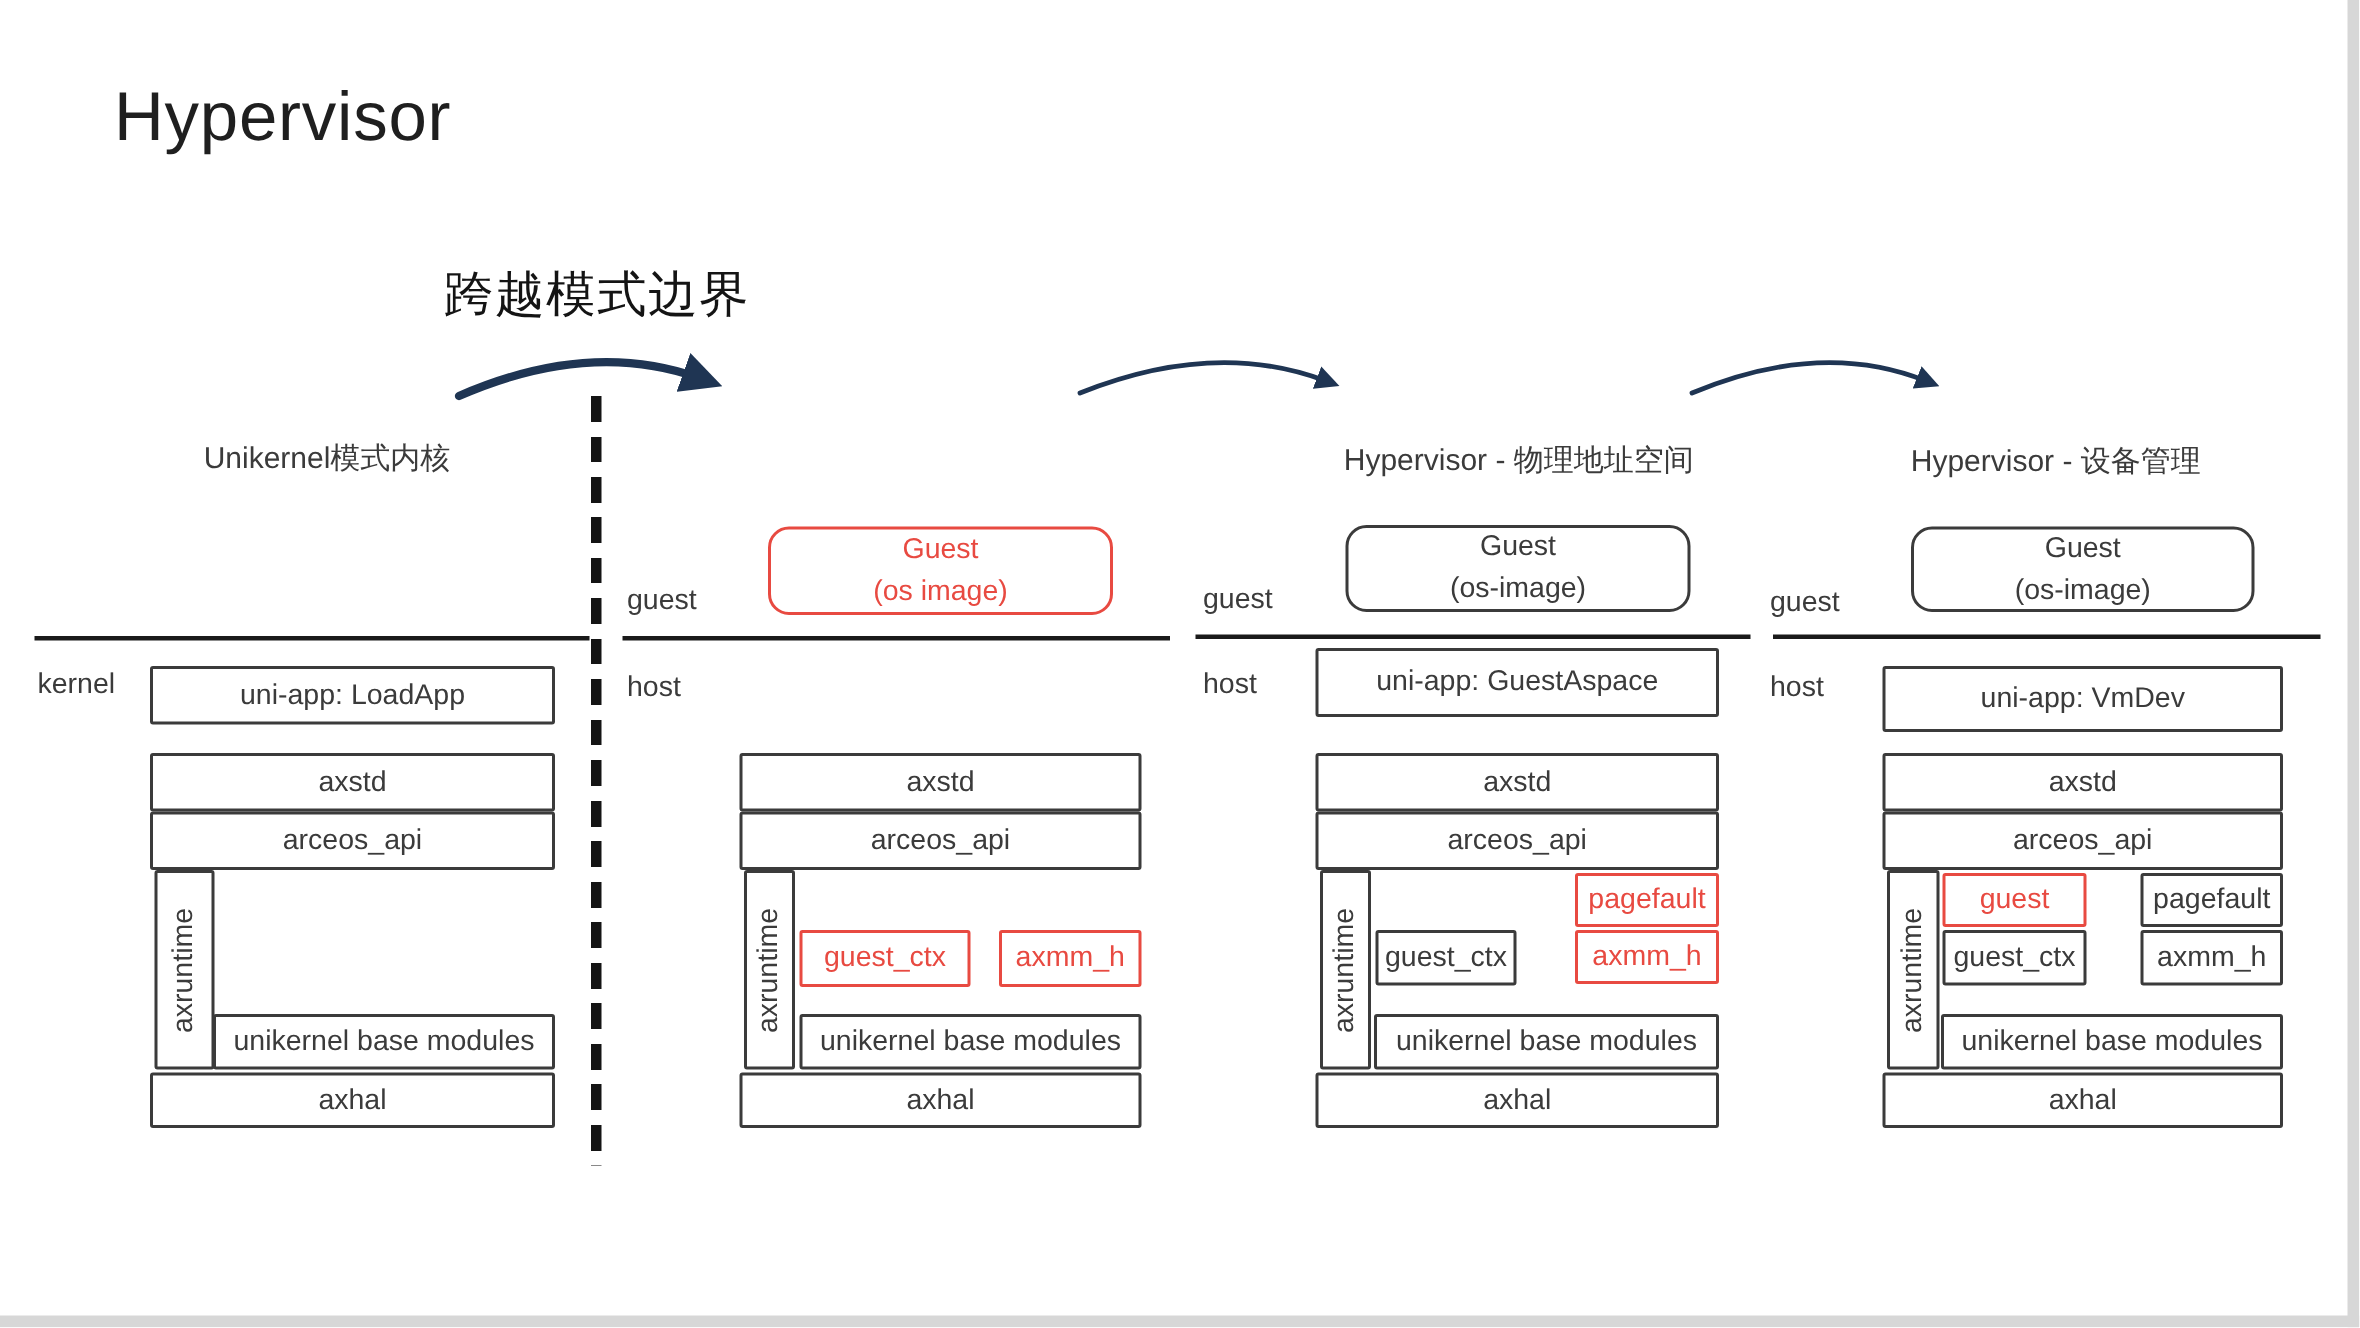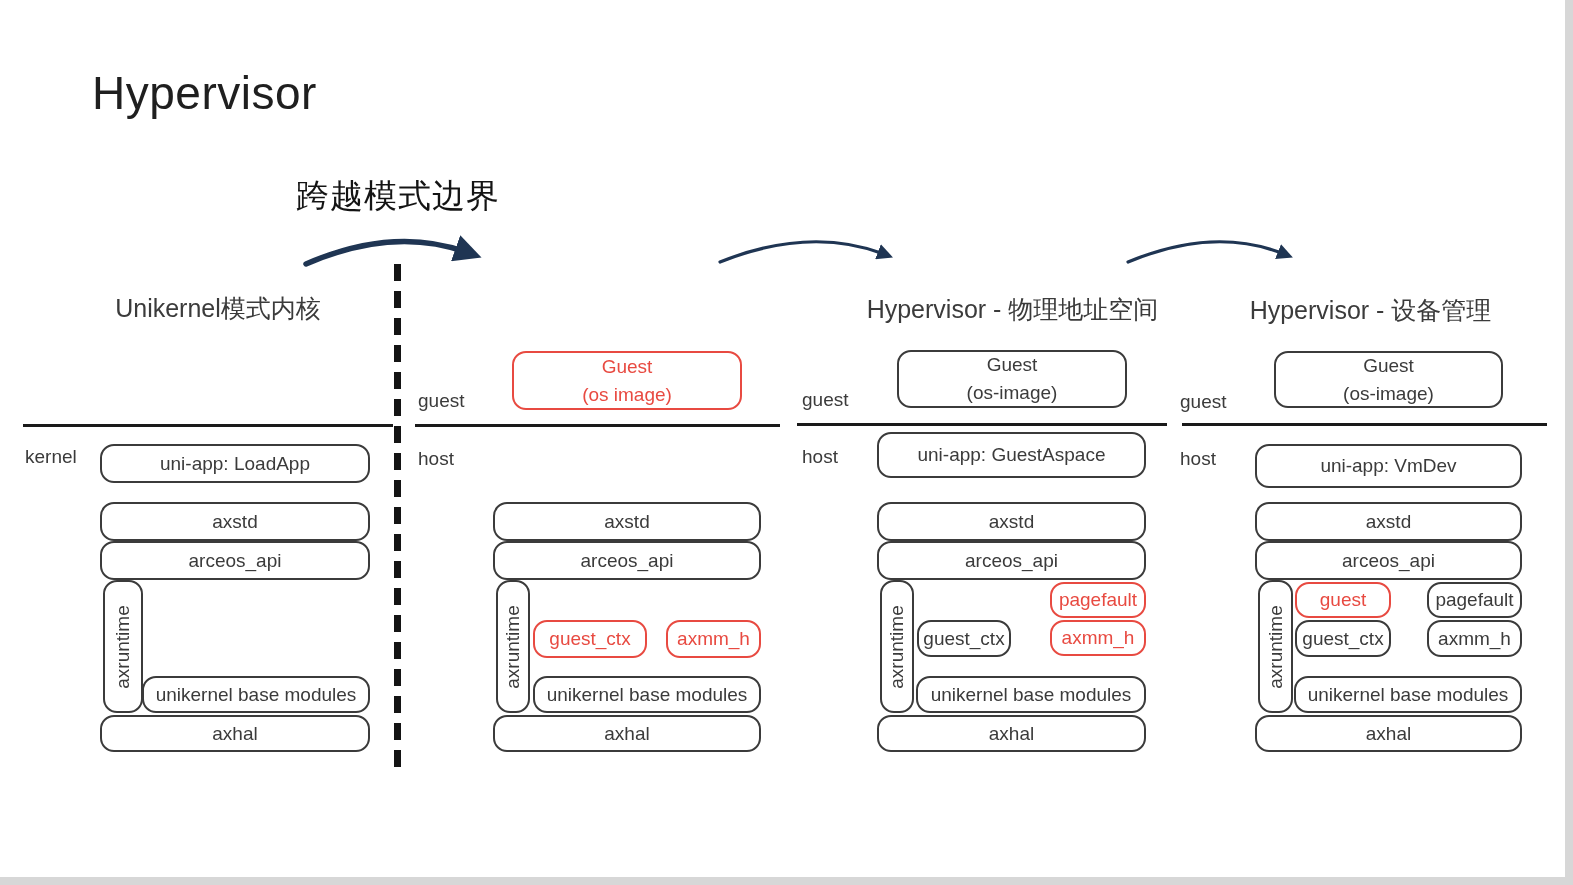--- a/index.html
+++ b/index.html
@@ -3,39 +3,39 @@
 <meta charset="utf-8">
 <style>
   * { box-sizing: border-box; }
   html,body { margin:0; padding:0; background:#fff; }
   .canvas {
     position:relative; width:1573px; height:885px; background:#ffffff;
     font-family:"Liberation Sans","DejaVu Sans",sans-serif; overflow:hidden;
     color:#3b3b3b;
   }
   .title {
-    position:absolute; left:76px; top:50px; margin:16px;
+    position:absolute; left:76px; top:50px; margin:0;
     font-size:46px; font-weight:400; color:#1f1f1f; letter-spacing:0.5px;
   }
   .crossing {
     position:absolute; left:296px; top:174px;
     font-size:33px; color:#141414; letter-spacing:1px;
   }
   .arrow { position:absolute; }
   .dashed-line {
     position:absolute; left:394px; top:264px; width:7px; height:513px;
     background:repeating-linear-gradient(to bottom,#141414 0 17px,transparent 17px 27px);
   }
   .col-header {
-    position:absolute; font-size:25px; color:#3b3b3b; text-align:center; height:24px;
+    position:absolute; font-size:20px; color:#3b3b3b; text-align:center; height:24px;
   }
   .side-label { position:absolute; font-size:19px; color:#3b3b3b; }
   .hline { position:absolute; height:0; border-top:3px solid #1a1a1a; }
   .box {
-    position:absolute; border:2px solid #3b3b3b; border-radius:14px; background:#fff;
+    position:absolute; border:2px solid #3b3b3b; border-radius:2px; background:#fff;
     display:flex; align-items:center; justify-content:center;
     font-size:19px; color:#3b3b3b; text-align:center;
   }
   .box.red { border-color:#e84a41; color:#e84a41; }
   .guest-box { border-radius:14px; flex-direction:column; line-height:1.45; }
   .vbox span { transform:rotate(-90deg); white-space:nowrap; display:block; }
   .edge-right { position:absolute; right:0; top:0; width:8px; height:885px; background:#d7d7d7; }
   .edge-bottom { position:absolute; left:0; bottom:0; width:1573px; height:8px; background:#d7d7d7; }
 </style>
 </head>

